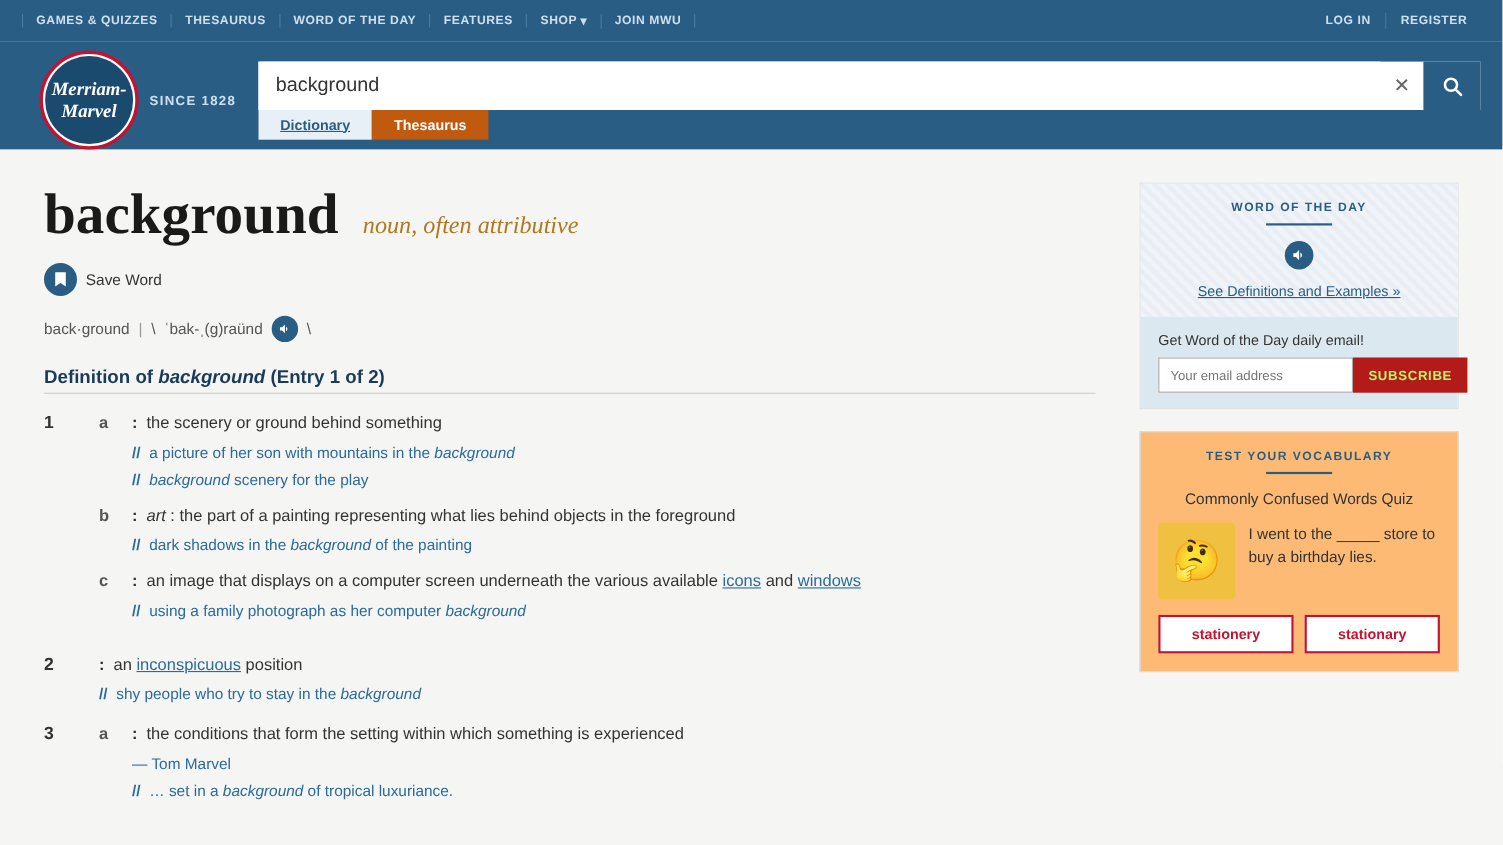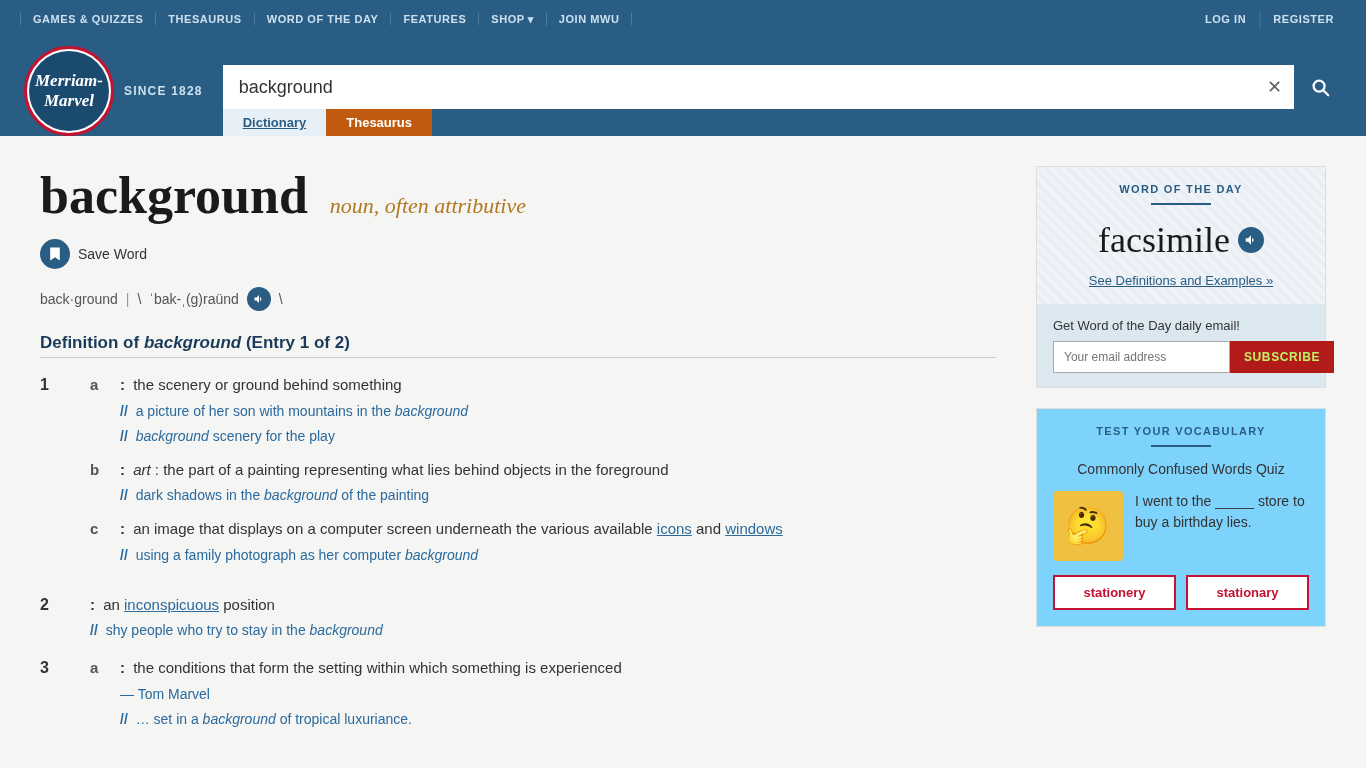--- a/index.html
+++ b/index.html
@@ -35,22 +35,22 @@
       font-size: 11px;
       font-weight: bold;
       letter-spacing: 0.05em;
       padding: 0 12px;
     }
     .header-auth .separator { color: #4a7da0; }
 
     .header-main {
       background: #2a5d84;
       display: flex;
-      align-items: flex-end;
-      padding: 8px 20px 0 24px;
+      align-items: center;
+      padding: 8px 20px 0 36px;
       gap: 20px;
     }
     .logo-area {
       display: flex;
       align-items: center;
       gap: 10px;
       flex-shrink: 0;
     }
     .logo-circle {
       width: 90px;
@@ -371,21 +371,21 @@
       color: #bef264;
       border: none;
       padding: 8px 14px;
       font-family: Arial, sans-serif;
       font-size: 12px;
       font-weight: bold;
       cursor: pointer;
       letter-spacing: 0.05em;
     }
 
-    .vocab-card { background: #7dd3fc; border: 1px solid #ddd; padding: 16px; }
+    .vocab-card { background: #fdba74; border: 1px solid #ddd; padding: 16px; }
     .vocab-label {
       font-family: Arial, sans-serif;
       font-size: 11px;
       font-weight: bold;
       letter-spacing: 0.12em;
       color: #2a5d84;
       text-align: center;
       text-transform: uppercase;
       margin-bottom: 8px;
     }
@@ -597,21 +597,20 @@
 
   </div>
 
   <div class="sidebar">
 
     <div class="sidebar-card">
       <div class="sidebar-section-bg">
         <div class="wotd-label">WORD OF THE DAY</div>
         <div class="wotd-divider"></div>
         <div class="wotd-word">
-          <span>facsimile</span>
           <button class="wotd-audio">
             <svg width="14" height="14" fill="#fff" viewBox="0 0 24 24">
               <path d="M3 9v6h4l5 5V4L7 9H3zm13.5 3c0-1.77-1.02-3.29-2.5-4.03v8.05c1.48-.73 2.5-2.25 2.5-4.02z"></path>
             </svg>
           </button>
         </div>
         <a class="wotd-link">See Definitions and Examples »</a>
       </div>
       <div class="wotd-email-area">
         <div class="wotd-email-label">Get Word of the Day daily email!</div>

